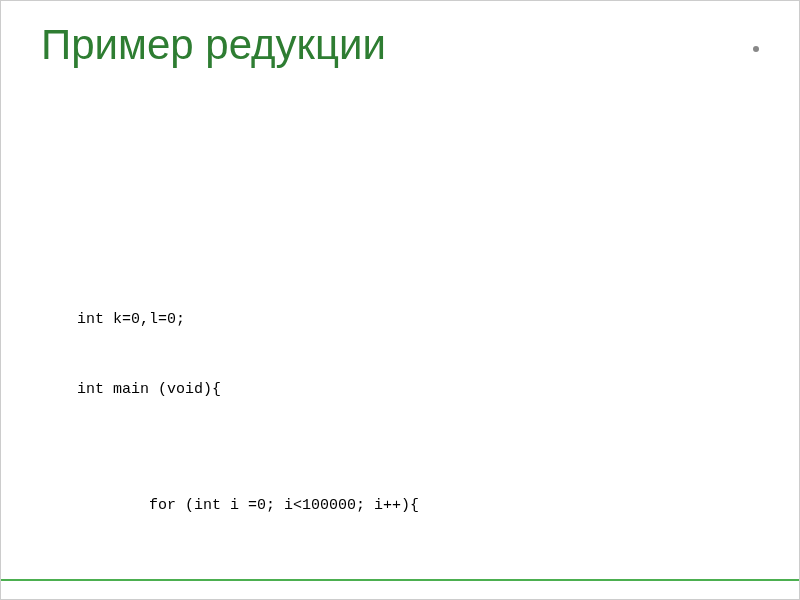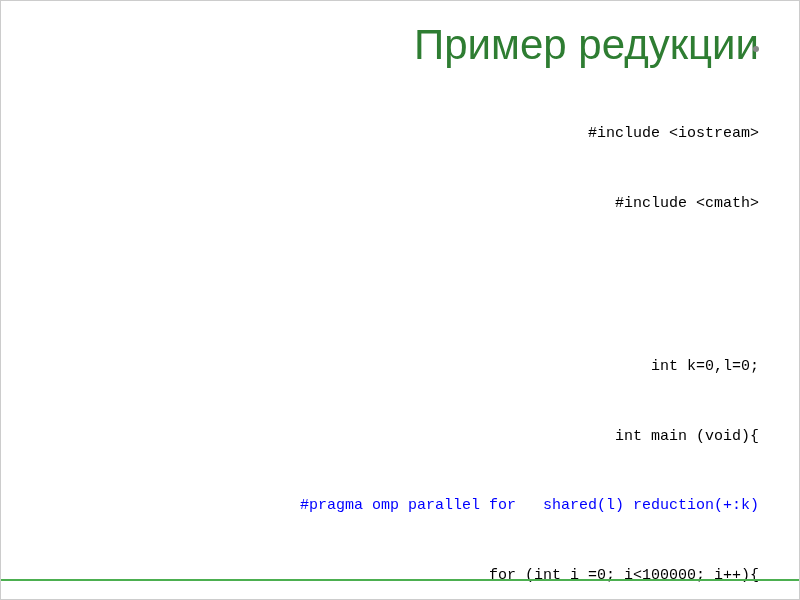--- a/index.html
+++ b/index.html
@@ -1,19 +1,18 @@
 <!DOCTYPE html>
 <html><head>
   <meta charset="utf-8">
   <style>
     * {
       margin: 0;
       padding: 0;
       box-sizing: border-box;
-      text-align: right;
     }
 
     body {
       width: 800px;
       height: 600px;
       background: #ffffff;
       font-family: Arial, sans-serif;
       overflow: hidden;
       position: relative;
     }
@@ -73,31 +72,28 @@
     }
   </style>
 </head>
 <body>
 
 <div class="slide">
   <h1 class="title">Пример редукции</h1>
   <div class="dot"></div>
 
   <div class="code-block">
-    <span class="code-normal">#include &lt;iostream&gt;</span>
     <br>
-    <span class="code-normal">#include &lt;cmath&gt;</span>
     <br>
     <br>
     <br>
     <span class="code-normal">int k=0,l=0;</span>
     <br>
     <span class="code-normal">int main (void){</span>
     <br>
-    <span class="code-blue">#pragma omp parallel for   shared(l) reduction(+:k)</span>
     <br>
     <span class="code-normal">        for (int i =0; i&lt;100000; i++){</span>
     <br>
     
     <br>
     
     <br>
     <br>
     
     <br>

